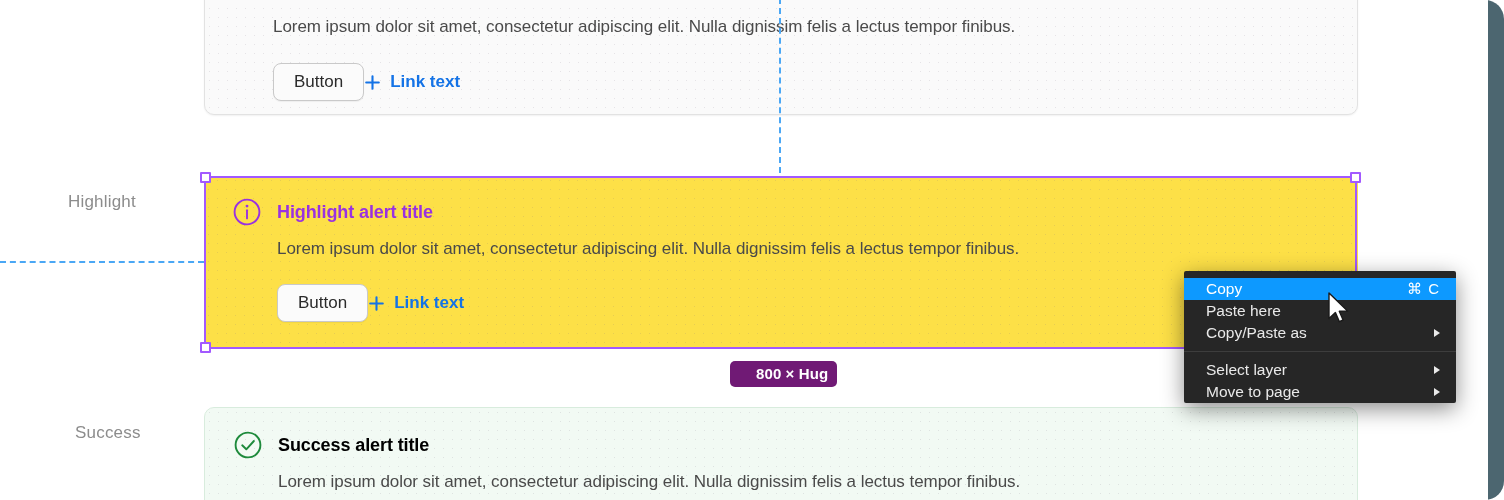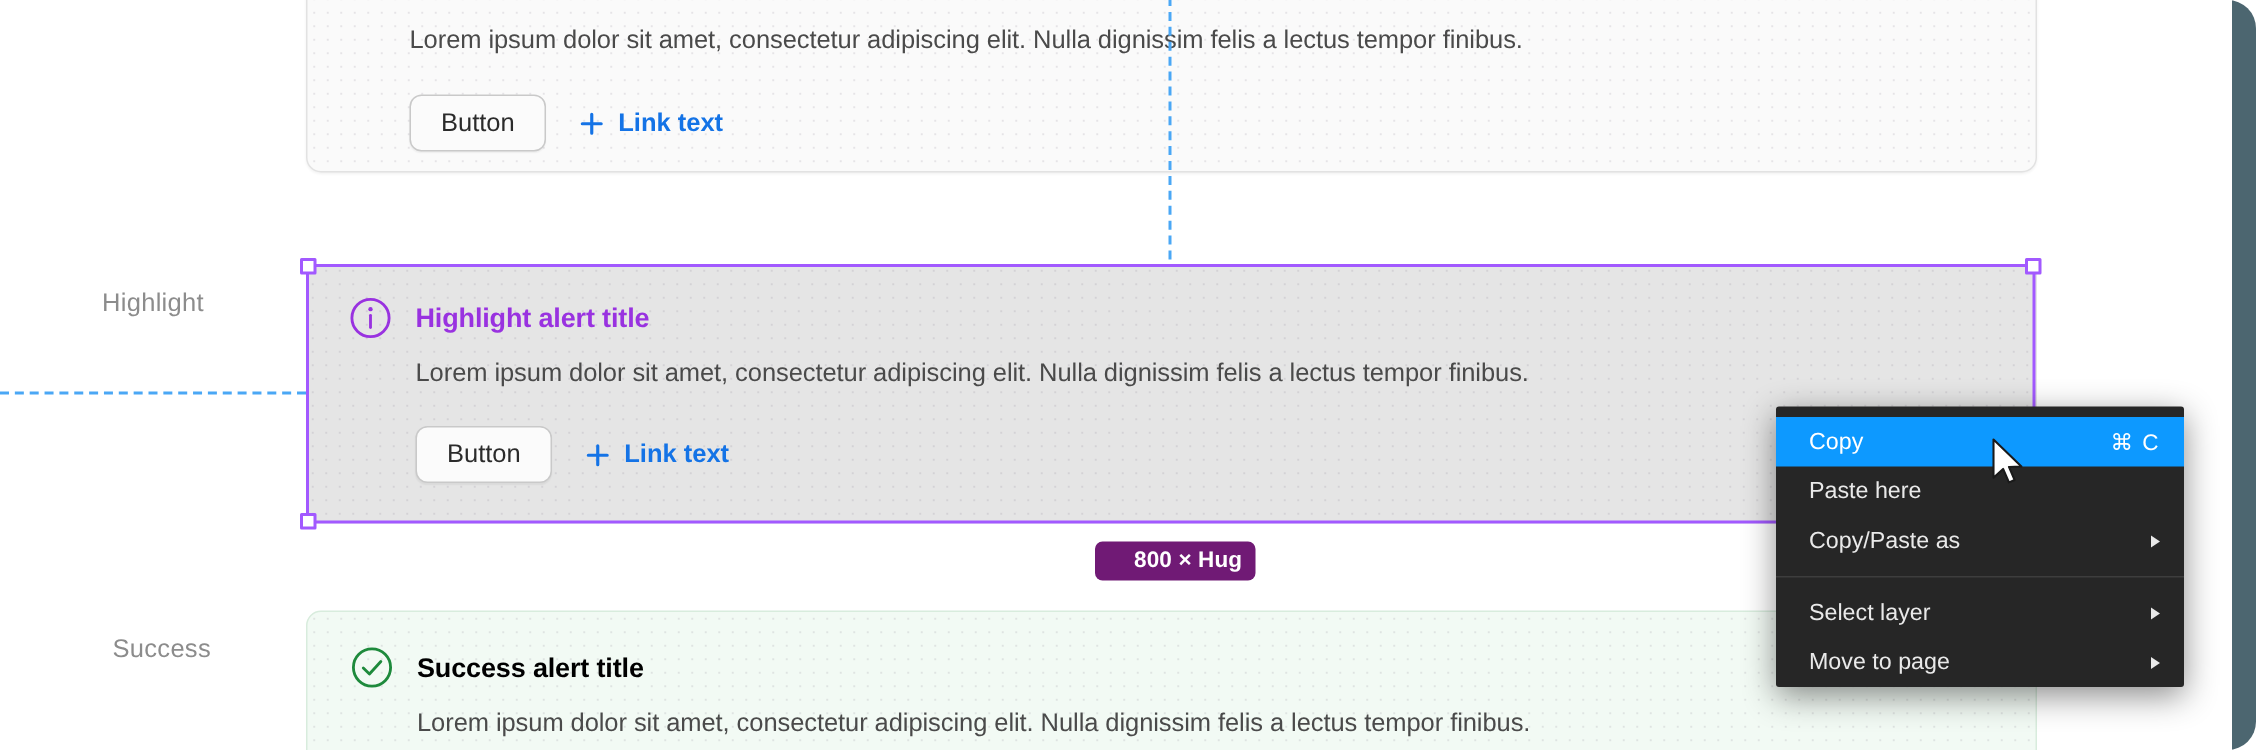--- a/index.html
+++ b/index.html
@@ -54,21 +54,20 @@
   }
   .alert-body {
     font-size: 17px;
     color: #4a4a4a;
     white-space: nowrap;
     letter-spacing: -0.05px;
   }
   .alert-actions {
     display: flex;
     align-items: center;
-    gap: 22px;
   }
   .btn {
     box-sizing: border-box;
     font-family: "Liberation Sans", sans-serif;
     font-size: 17px;
     color: #2b2b2b;
     background: #fbfbfb;
     border: 1px solid #c9c9c9;
     border-radius: 8px;
     padding: 9px 20px 10px 20px;
@@ -96,21 +95,21 @@
     left: 204px; top: -78px;
     width: 1154px; height: 193px;
     background: #fafafa;
     border: 1px solid #e2e2e2;
     box-shadow: 0 1px 2px rgba(0,0,0,0.06);
   }
   
   #card-highlight {
     left: 204px; top: 176px;
     width: 1154px; height: 173px;
-    background: #e5e5e5;
+    background: #fde047;
     border-radius: 0;
   }
   
   #card-success {
     left: 204px; top: 407px;
     width: 1154px; height: 190px;
     background: #f2faf4;
     border: 1px solid #d8ecdd;
   }
 
@@ -180,21 +179,21 @@
     background: #262626;
     border-radius: 2px;
     box-shadow: 0 6px 22px rgba(0,0,0,0.45);
     padding: 7px 0 0 0;
     overflow: hidden;
   }
   .menu-item {
     display: flex;
     align-items: center;
     justify-content: space-between;
-    height: 33px;
+    height: 22px;
     padding: 0 16px 0 22px;
     color: #e9e9e9;
     font-size: 15.5px;
     cursor: default;
     white-space: nowrap;
   }
   .menu-item.selected {
     background: #0d99ff;
     color: #ffffff;
   }

